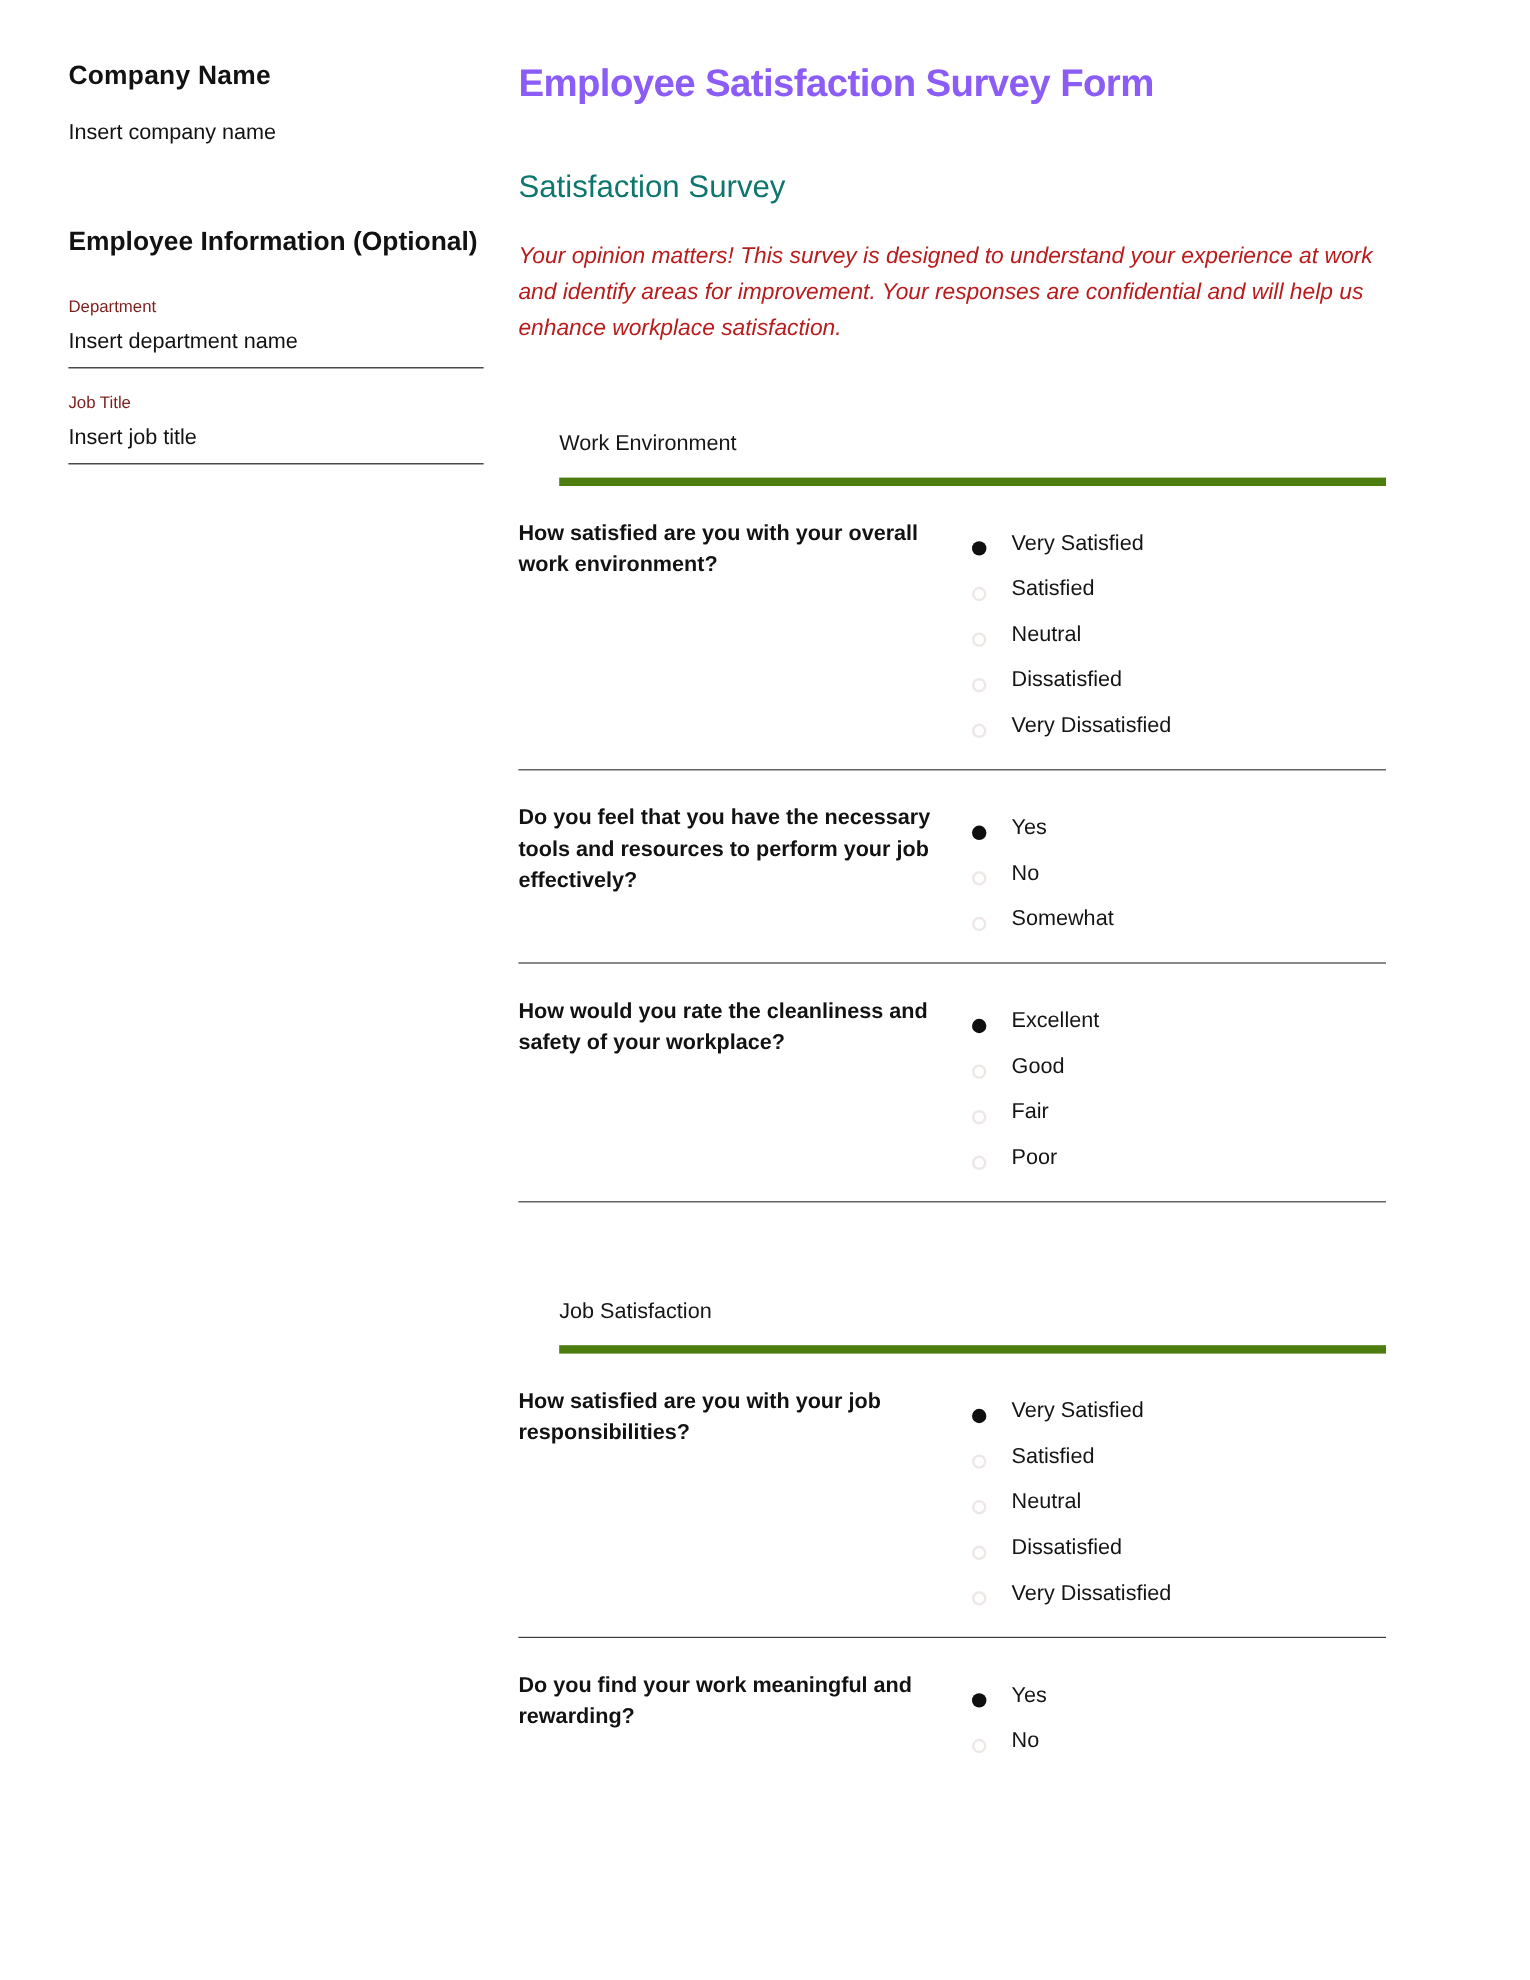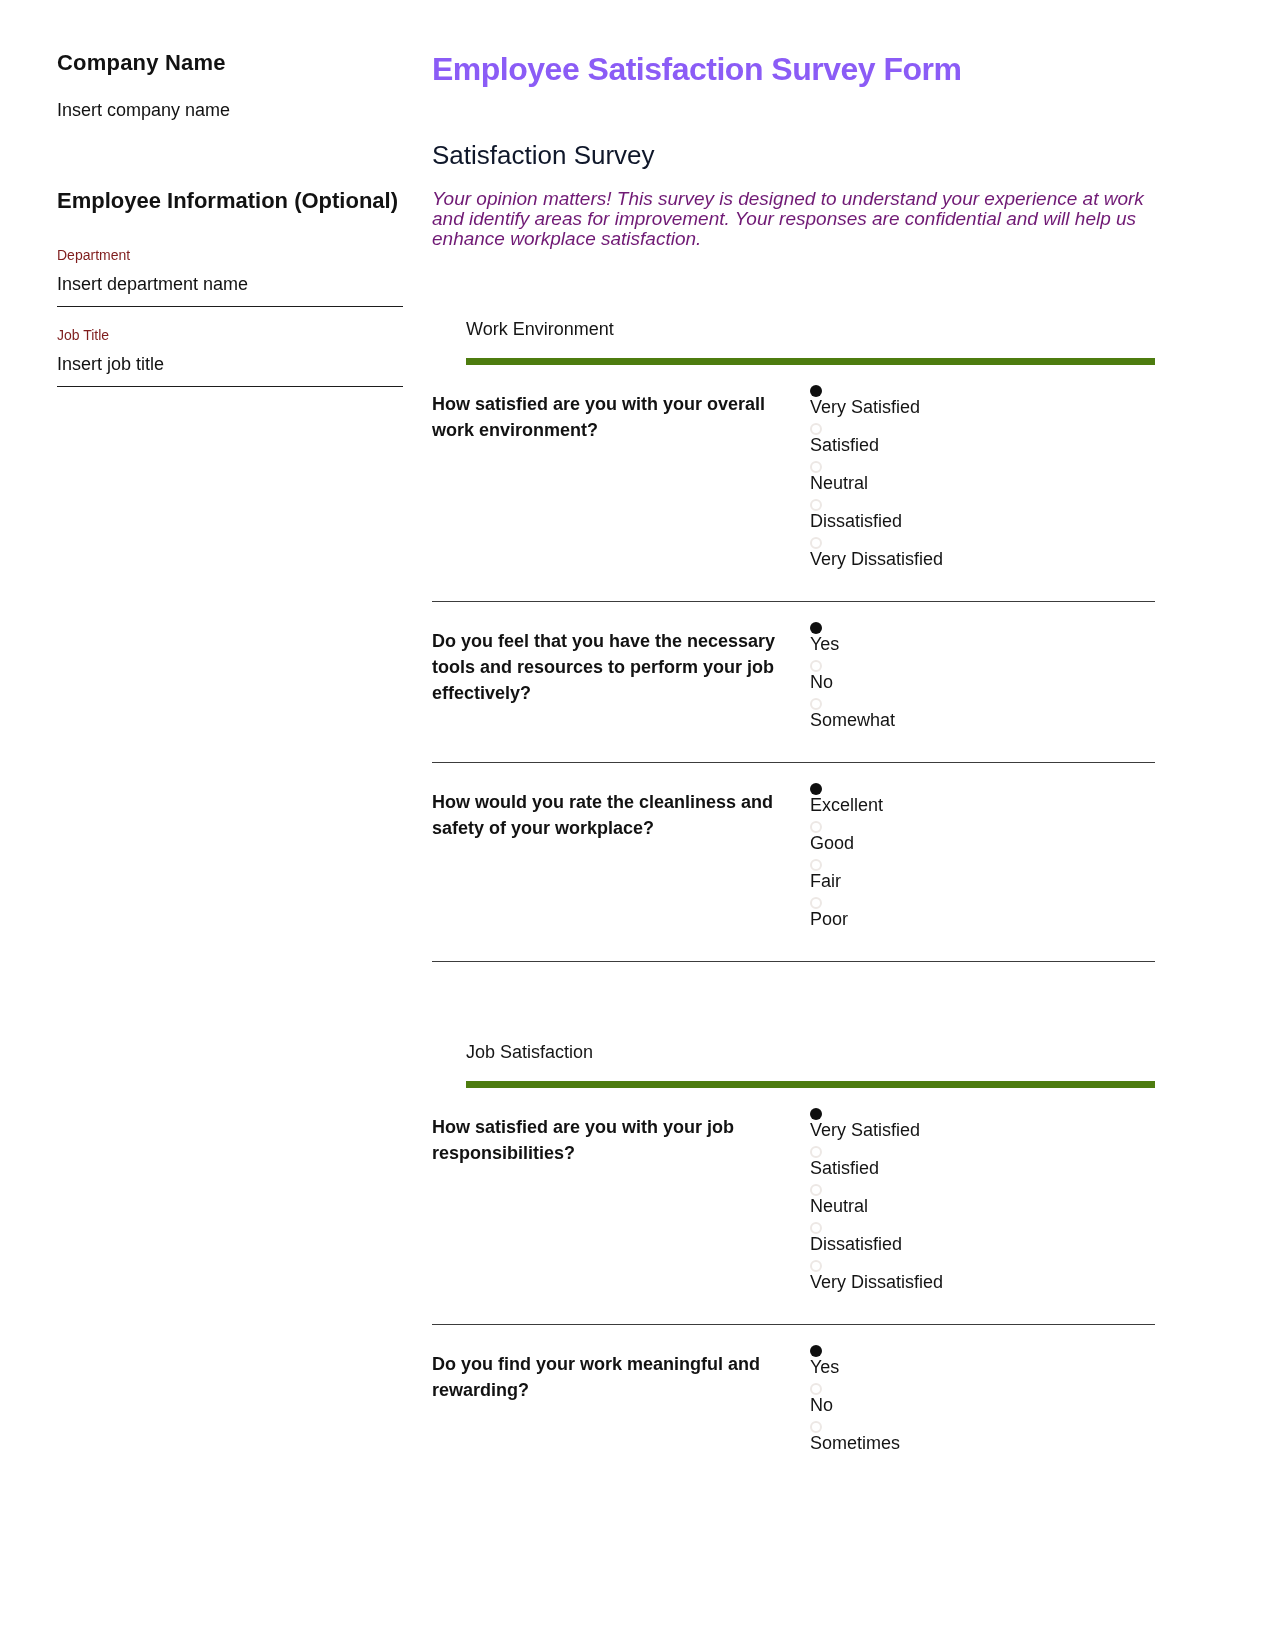--- a/index.html
+++ b/index.html
@@ -27,27 +27,27 @@
   .right-col { position:absolute; left:432px; top:42px; width:723px; }
   .form-title {
     font-size:32px;
     line-height:54px;
     font-weight:700;
     letter-spacing:-0.5px;
     max-width:620px;
     margin-bottom:44px;
     color:#8b5cf6;
   }
-  .intro-heading { font-size:26px; font-weight:400; margin-bottom:18px; color:#0f172a; }
+  .intro-heading { font-size:26px; font-weight:400; margin-bottom:28px; color:#0f766e; }
   .intro-text {
     font-size:19px;
-    line-height:20px;
+    line-height:30px;
     font-style:italic;
     margin-bottom:70px;
-    color:#701a75;
+    color:#b91c1c;
   }
   .survey-section + .survey-section { margin-top:80px; }
   .section-heading {
     font-size:18px;
     font-weight:400;
     padding-bottom:18px;
     border-bottom:7px solid #4d7c0f;
     color:#161616;
     margin-left:34px;
   }
@@ -58,21 +58,21 @@
     padding:26px 0 26px;
   }
   .question-text {
     width:378px;
     padding-right:26px;
     font-size:18px;
     font-weight:700;
     line-height:26px;
   }
   .options { flex:1; margin-top:-6px; }
-  .option { display:flex; align-items:flex-start; height:38px; cursor:pointer;flex-direction:column; }
+  .option { display:flex; align-items:flex-end; height:38px; cursor:pointer; }
   .radio {
     width:12px; height:12px;
     border-radius:50%;
     margin-right:21px;
     flex:0 0 auto;
   }
   .radio.selected { background:#0f0f0f; }
   .radio.unselected { border:2px solid #ede8e5; background:transparent; }
   .option-label { font-size:18px; color:#141414; }
 </style>

